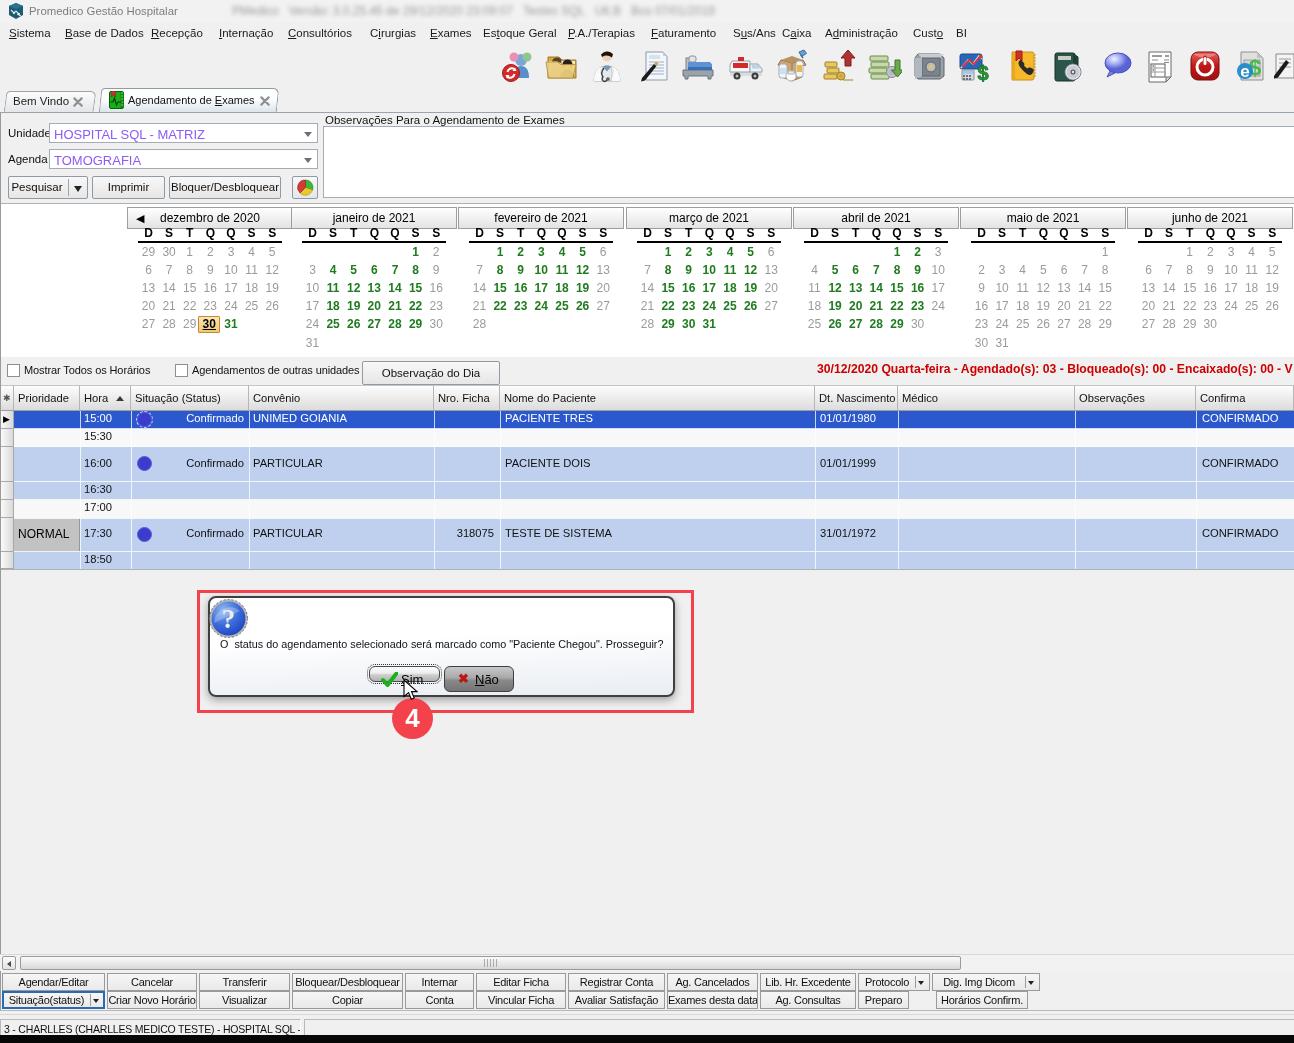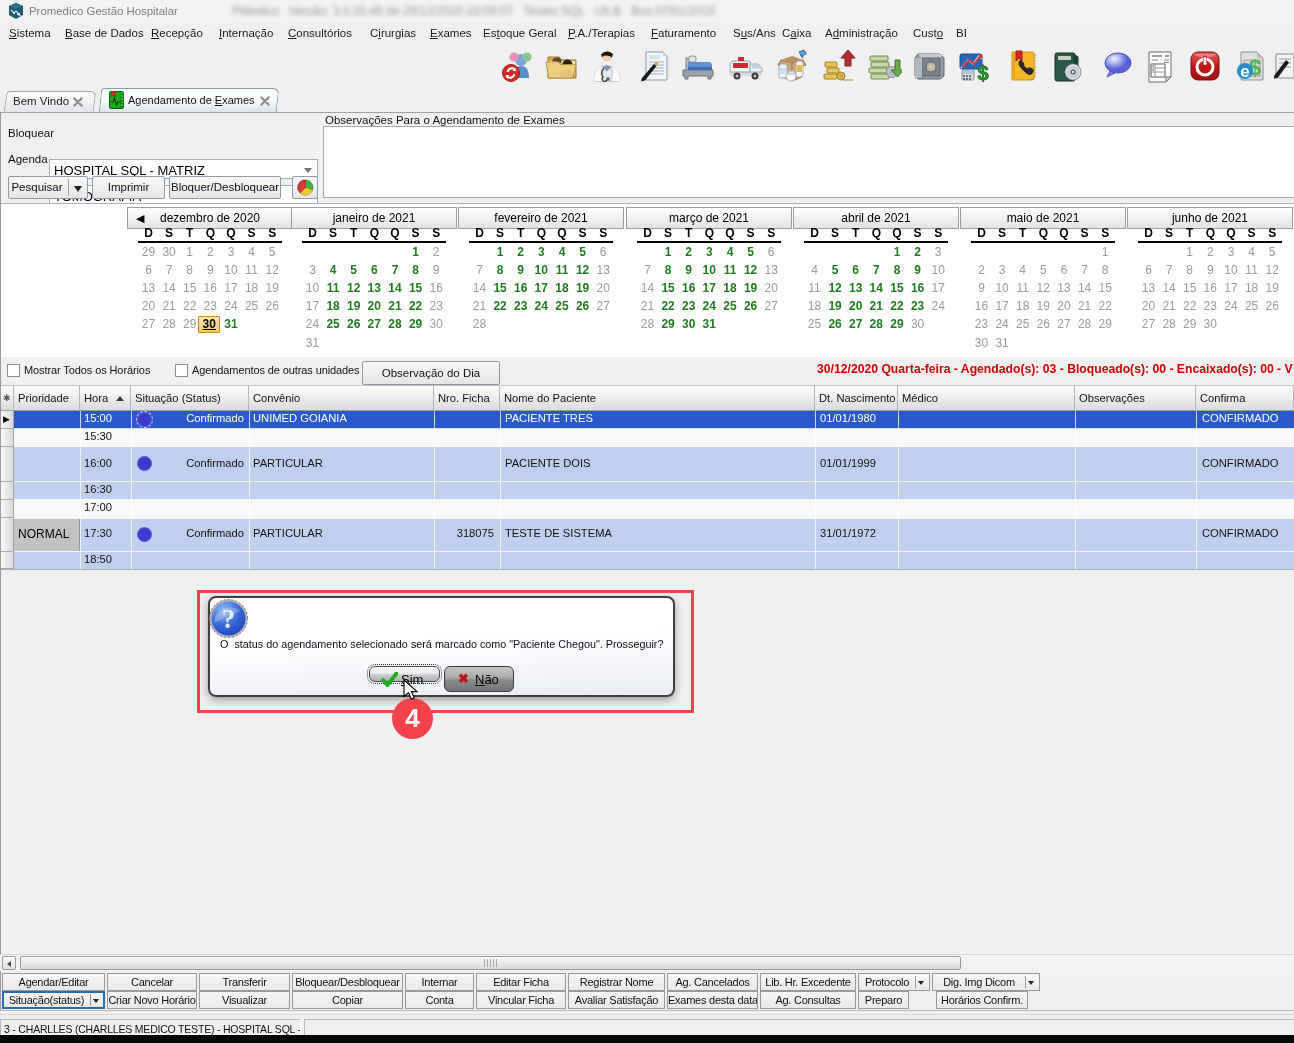--- a/index.html
+++ b/index.html
@@ -19,21 +19,21 @@
 .tbi { position:absolute; top:48px; width:36px; height:36px; }
 
 #tabbar { left:0; top:88px; width:1294px; height:25px; background:#f0f0f0; }
 .tabline { left:0; top:112px; width:1294px; height:1px; background:#9aa4aa; }
 #tab1 { left:5px; top:91px; width:90px; height:22px; background:linear-gradient(#fcfcfc,#e2e6e8); border:1px solid #9aa4aa; border-bottom:none; border-radius:4px 6px 0 0; transform:skewX(-8deg); }
 #tab1t { left:13px; top:95px; font-size:11.5px; color:#222; }
 #tab2 { left:100px; top:88px; width:178px; height:25px; background:linear-gradient(#fdfefe 40%,#d9e3e9); border:1px solid #8d9ba3; border-bottom:none; border-radius:4px 6px 0 0; transform:skewX(-6deg); }
 #tab2t { left:128px; top:94px; font-size:11px; color:#111; }
 
 .label { font-size:11.5px; color:#111; }
-.combo { position:absolute; background:#fff; border:1px solid #a5acb5; height:20px; font-size:13px; color:#000000; padding:3px 0 0 4px;margin-top:36px; }
+.combo { position:absolute; background:#fff; border:1px solid #a5acb5; height:20px; font-size:13px; color:#8b5cf6; padding:3px 0 0 4px; }
 .combo .arr { position:absolute; right:5px; top:8px; width:0; height:0; border-left:4px solid transparent; border-right:4px solid transparent; border-top:5px solid #707070; }
 .btn { position:absolute; background:linear-gradient(#f8f8f8,#e6e6e6); border:1px solid #8e9aa5; font-size:11.5px; color:#111; text-align:center; border-radius:2px; }
 
 #calpanel { left:0; top:203px; width:1294px; height:154px; background:#fff; border-top:1px solid #b0b0b0; }
 .mon { position:absolute; top:203px; width:167px; height:154px; }
 .mhead { position:absolute; left:0; top:4px; width:166px; height:22px; background:linear-gradient(#ffffff,#e3e3e3); border:1px solid #9e9e9e; font-size:12px; color:#000; text-align:center; padding-top:3px; }
 .dow { position:absolute; top:23px; width:21px; text-align:center; font-size:12px; font-weight:bold; color:#000; }
 .dul { position:absolute; top:38px; height:2px; background:#000; }
 .day { position:absolute; width:21px; text-align:center; font-size:12px; }
 .dg { color:#9b9b9b; }
@@ -318,21 +318,21 @@
  <path d="M2.5 0 h4 v6 l-2 -2 l-2 2 z" fill="#d42a2a" stroke="#8e1a1a" stroke-width="0.5"></path>
  <path d="M1.5 11 h2.5 l1.5 -4 l2 7 l1.5 -3 h3.5" stroke="#0a3a0a" stroke-width="1.1" fill="none"></path>
 </svg>
 <div class="abs" id="tab2t">Agendamento de <u>E</u>xames</div>
 <svg class="abs" style="left:260px;top:96px" width="10" height="10" viewBox="0 0 11 11">
       <path d="M1.5 1.5 L9.5 9.5 M9.5 1.5 L1.5 9.5" stroke="#909090" stroke-width="2.4" stroke-linecap="round"></path>
     </svg>
 <div class="abs tabline"></div>
 
 <div class="abs" style="left:0;top:113px;width:1294px;height:90px;background:#f0f0f0;border-left:1px solid #9a9a9a"></div>
-<div class="abs label" style="left:8px;top:127px">Bloquear</div>
+<div class="abs label" style="left:8px;top:127px">Unidade</div>
 <div class="combo" style="left:49px;top:123px;width:269px">HOSPITAL SQL - MATRIZ<span class="arr"></span></div>
 <div class="abs label" style="left:8px;top:153px">Agenda</div>
 <div class="combo" style="left:49px;top:149px;width:269px">TOMOGRAFIA<span class="arr"></span></div>
 <div class="btn" style="left:8px;top:176px;width:80px;height:23px;padding-top:4px;padding-right:22px">Pesquisar
   <span style="position:absolute;right:18px;top:2px;bottom:2px;width:1px;background:#9aa4ae"></span>
   <span style="position:absolute;right:5px;top:9px;width:0;height:0;border-left:4.5px solid transparent;border-right:4.5px solid transparent;border-top:6px solid #222"></span>
 </div>
 <div class="btn" style="left:92px;top:176px;width:73px;height:23px;padding-top:4px">Imprimir</div>
 <div class="btn" style="left:169px;top:176px;width:112px;height:23px;padding-top:4px">Bloquer/Desbloquear</div>
 <div class="btn" style="left:292px;top:176px;width:26px;height:23px"><svg style="margin-top:2px" width="17" height="17" viewBox="0 0 17 17">
@@ -722,21 +722,21 @@
       <span style="position:absolute;left:4px;top:3.5px;width:0;height:0;border-top:3.5px solid transparent;border-bottom:3.5px solid transparent;border-right:4.5px solid #4a4a4a"></span>
     </div>
     <div class="abs" style="left:20px;top:956px;width:941px;height:14px;background:linear-gradient(#fbfbfb,#d8d8d8);border:1px solid #9a9a9a;border-radius:2px"></div>
     <div class="abs" style="left:484px;top:959px;width:14px;height:8px;background:repeating-linear-gradient(90deg,#aaa 0,#aaa 1px,transparent 1px,transparent 3px)"></div>
     <div class="bbtn" style="left:2px;top:973px;width:103px">Agendar/Editar</div>
     <div class="bbtn" style="left:107px;top:973px;width:90px">Cancelar</div>
     <div class="bbtn" style="left:199px;top:973px;width:91px">Transferir</div>
     <div class="bbtn" style="left:292px;top:973px;width:111px">Bloquear/Desbloquear</div>
     <div class="bbtn" style="left:405px;top:973px;width:69px">Internar</div>
     <div class="bbtn" style="left:476px;top:973px;width:90px">Editar Ficha</div>
-    <div class="bbtn" style="left:568px;top:973px;width:97px">Registrar Nome</div>
+    <div class="bbtn" style="left:568px;top:973px;width:97px">Registrar Conta</div>
     <div class="bbtn" style="left:667px;top:973px;width:91px">Ag. Cancelados</div>
     <div class="bbtn" style="left:760px;top:973px;width:96px">Lib. Hr. Excedente</div>
     <div class="bbtn" style="left:858px;top:973px;width:72px">
       <span style="position:absolute;left:0;right:14px;top:2px">Protocolo</span>
       <span style="position:absolute;right:2px;top:2px;bottom:2px;width:12px;border-left:1px solid #9a9a9a">
         <span style="position:absolute;left:2px;top:5px;width:0;height:0;border-left:3.5px solid transparent;border-right:3.5px solid transparent;border-top:4.5px solid #222"></span>
       </span>
     </div>
     <div class="bbtn" style="left:932px;top:973px;width:108px">
       <span style="position:absolute;left:0;right:14px;top:2px">Dig. Img Dicom</span>

